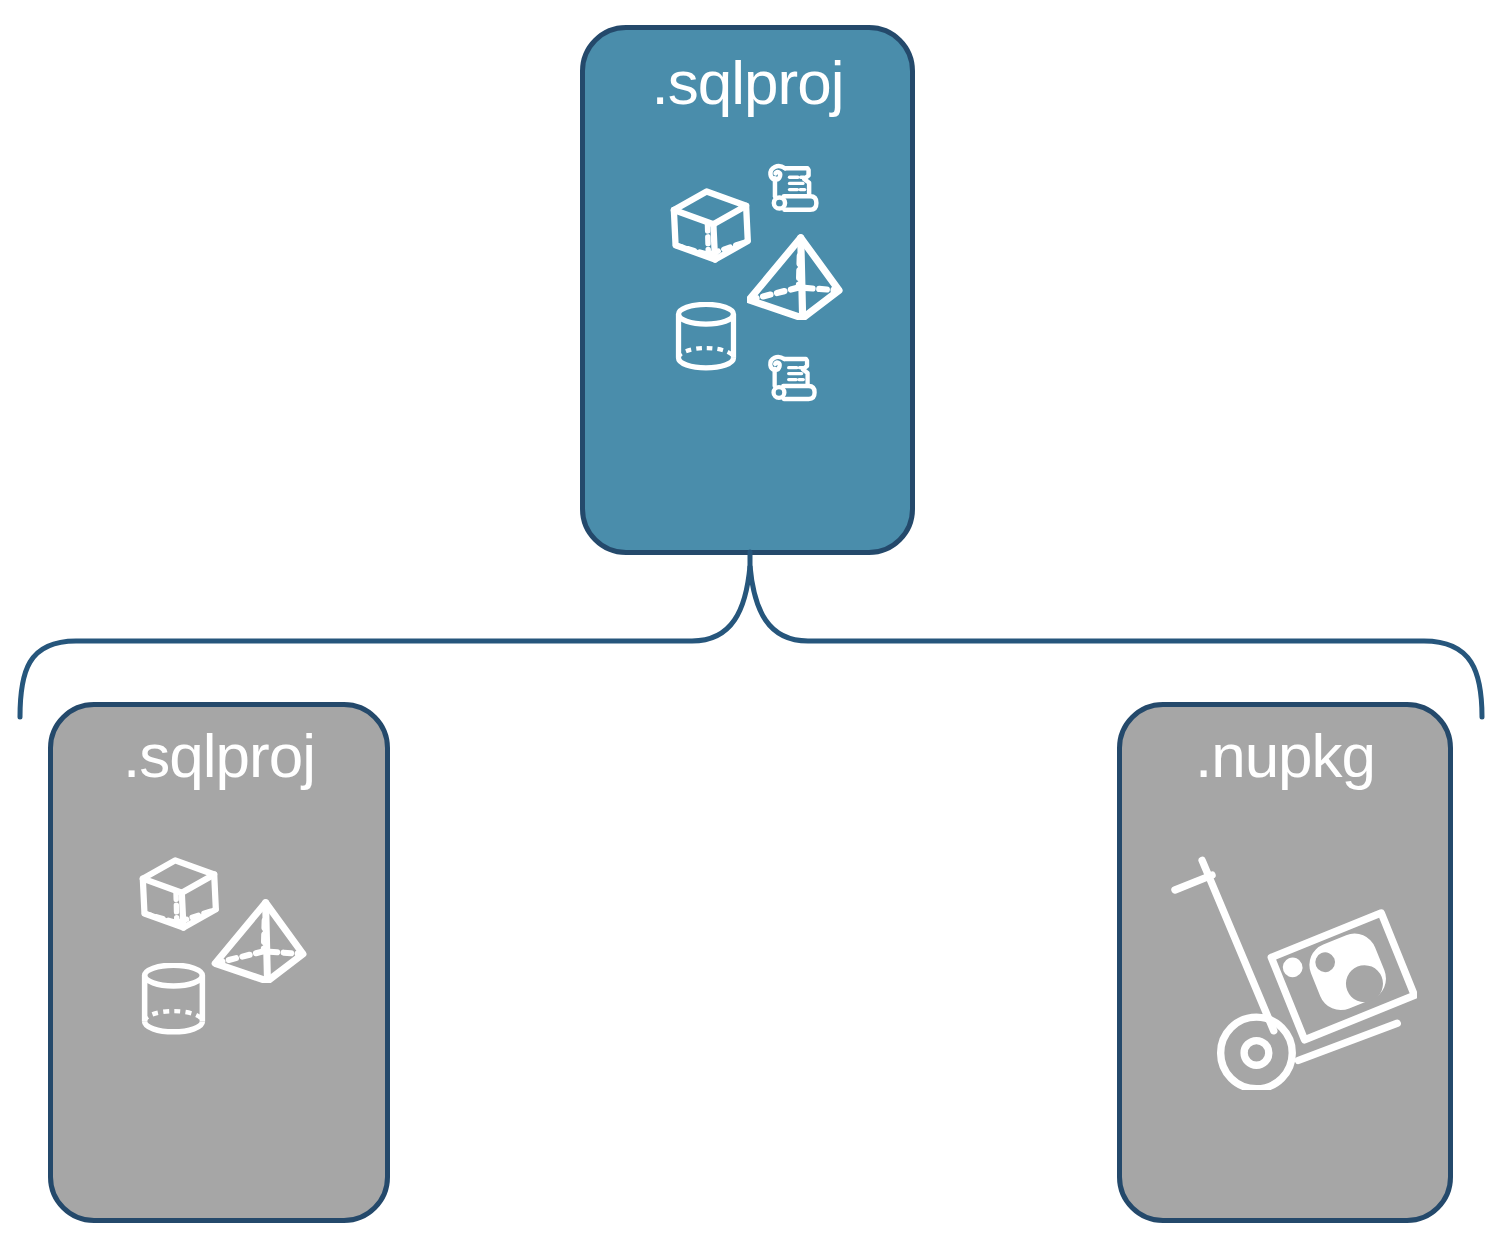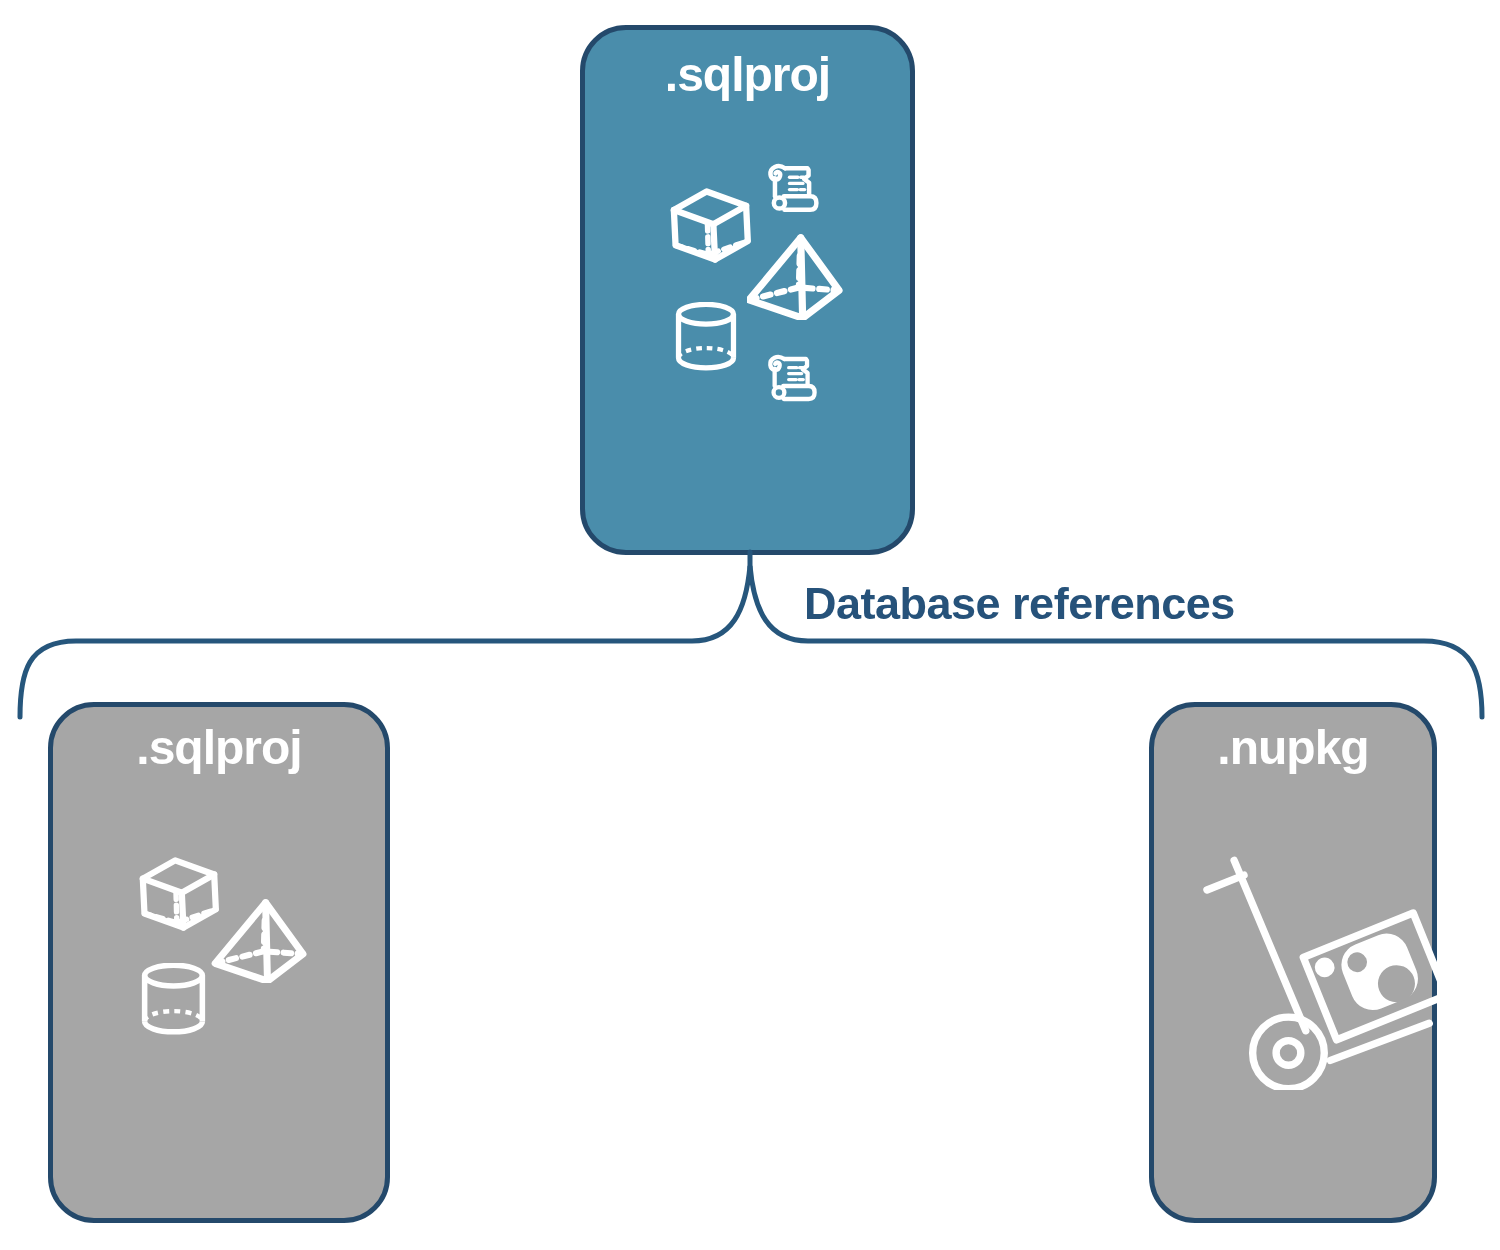--- a/index.html
+++ b/index.html
@@ -10,24 +10,24 @@
     overflow:hidden;
   }
   .node{
     position:absolute;border:5px solid var(--node-border,#24496b);
     border-radius:46px;box-sizing:border-box;
   }
   .node.top{left:580px;top:25px;width:335px;height:530px;background:var(--top-node-fill,#4a8dab);}
   .node.child{top:702px;width:342px;height:521px;background:var(--child-node-fill,#a6a6a6);}
   .node.child.c1{left:48px;}
   .node.child.c2{left:581px;width:334px;}
-  .node.child.c3{left:1117px;width:288px;margin-left:32px;}
+  .node.child.c3{left:1117px;width:336px;}
   .title{
     margin-top:20px;text-align:center;
-    font-size:48px;font-weight:700;line-height:1.05;
+    font-size:62px;font-weight:400;line-height:1.05;
     color:var(--node-label-text,#fff);letter-spacing:-1px;
   }
   .node.child .title{margin-top:16px;}
   .ic{position:absolute;}
   .brace{position:absolute;left:0;top:0;width:1500px;height:1250px;pointer-events:none;}
   .brace path{fill:none;stroke:var(--connector-line,#26567c);stroke-width:5;stroke-linecap:round;}
   .conn-label{
     position:absolute;left:804px;top:578px;
     font-size:45px;font-weight:700;color:var(--connector-text,#26527a);
     letter-spacing:-0.5px;white-space:nowrap;
@@ -138,21 +138,20 @@
       </svg>
     <svg class="ic" style="left:181px;top:320px;width:54px;height:58px">
         <use href="#icon-scroll" xlink:href="#icon-scroll"></use>
       </svg>
   </div>
 
   <svg class="brace" viewBox="0 0 1500 1250">
     <path d="M750,552 L750,568"></path>
     <path d="M20,717 C20,672 28,641 76,641 L692,641 C732,641 746,610 750,566 C754,610 768,641 808,641 L1424,641 C1472,641 1482,672 1482,717"></path>
   </svg>
-  <div class="conn-label">Database references</div>
 
   <div class="node child c1">
     <div class="title">.sqlproj</div>
     <svg class="ic" style="left:84px;top:143px;width:83px;height:83px">
         <use href="#icon-cube" xlink:href="#icon-cube"></use>
       </svg>
     <svg class="ic" style="left:157px;top:191px;width:100px;height:85px">
         <use href="#icon-pyramid" xlink:href="#icon-pyramid"></use>
       </svg>
     <svg class="ic" style="left:87px;top:256px;width:67px;height:74px">

